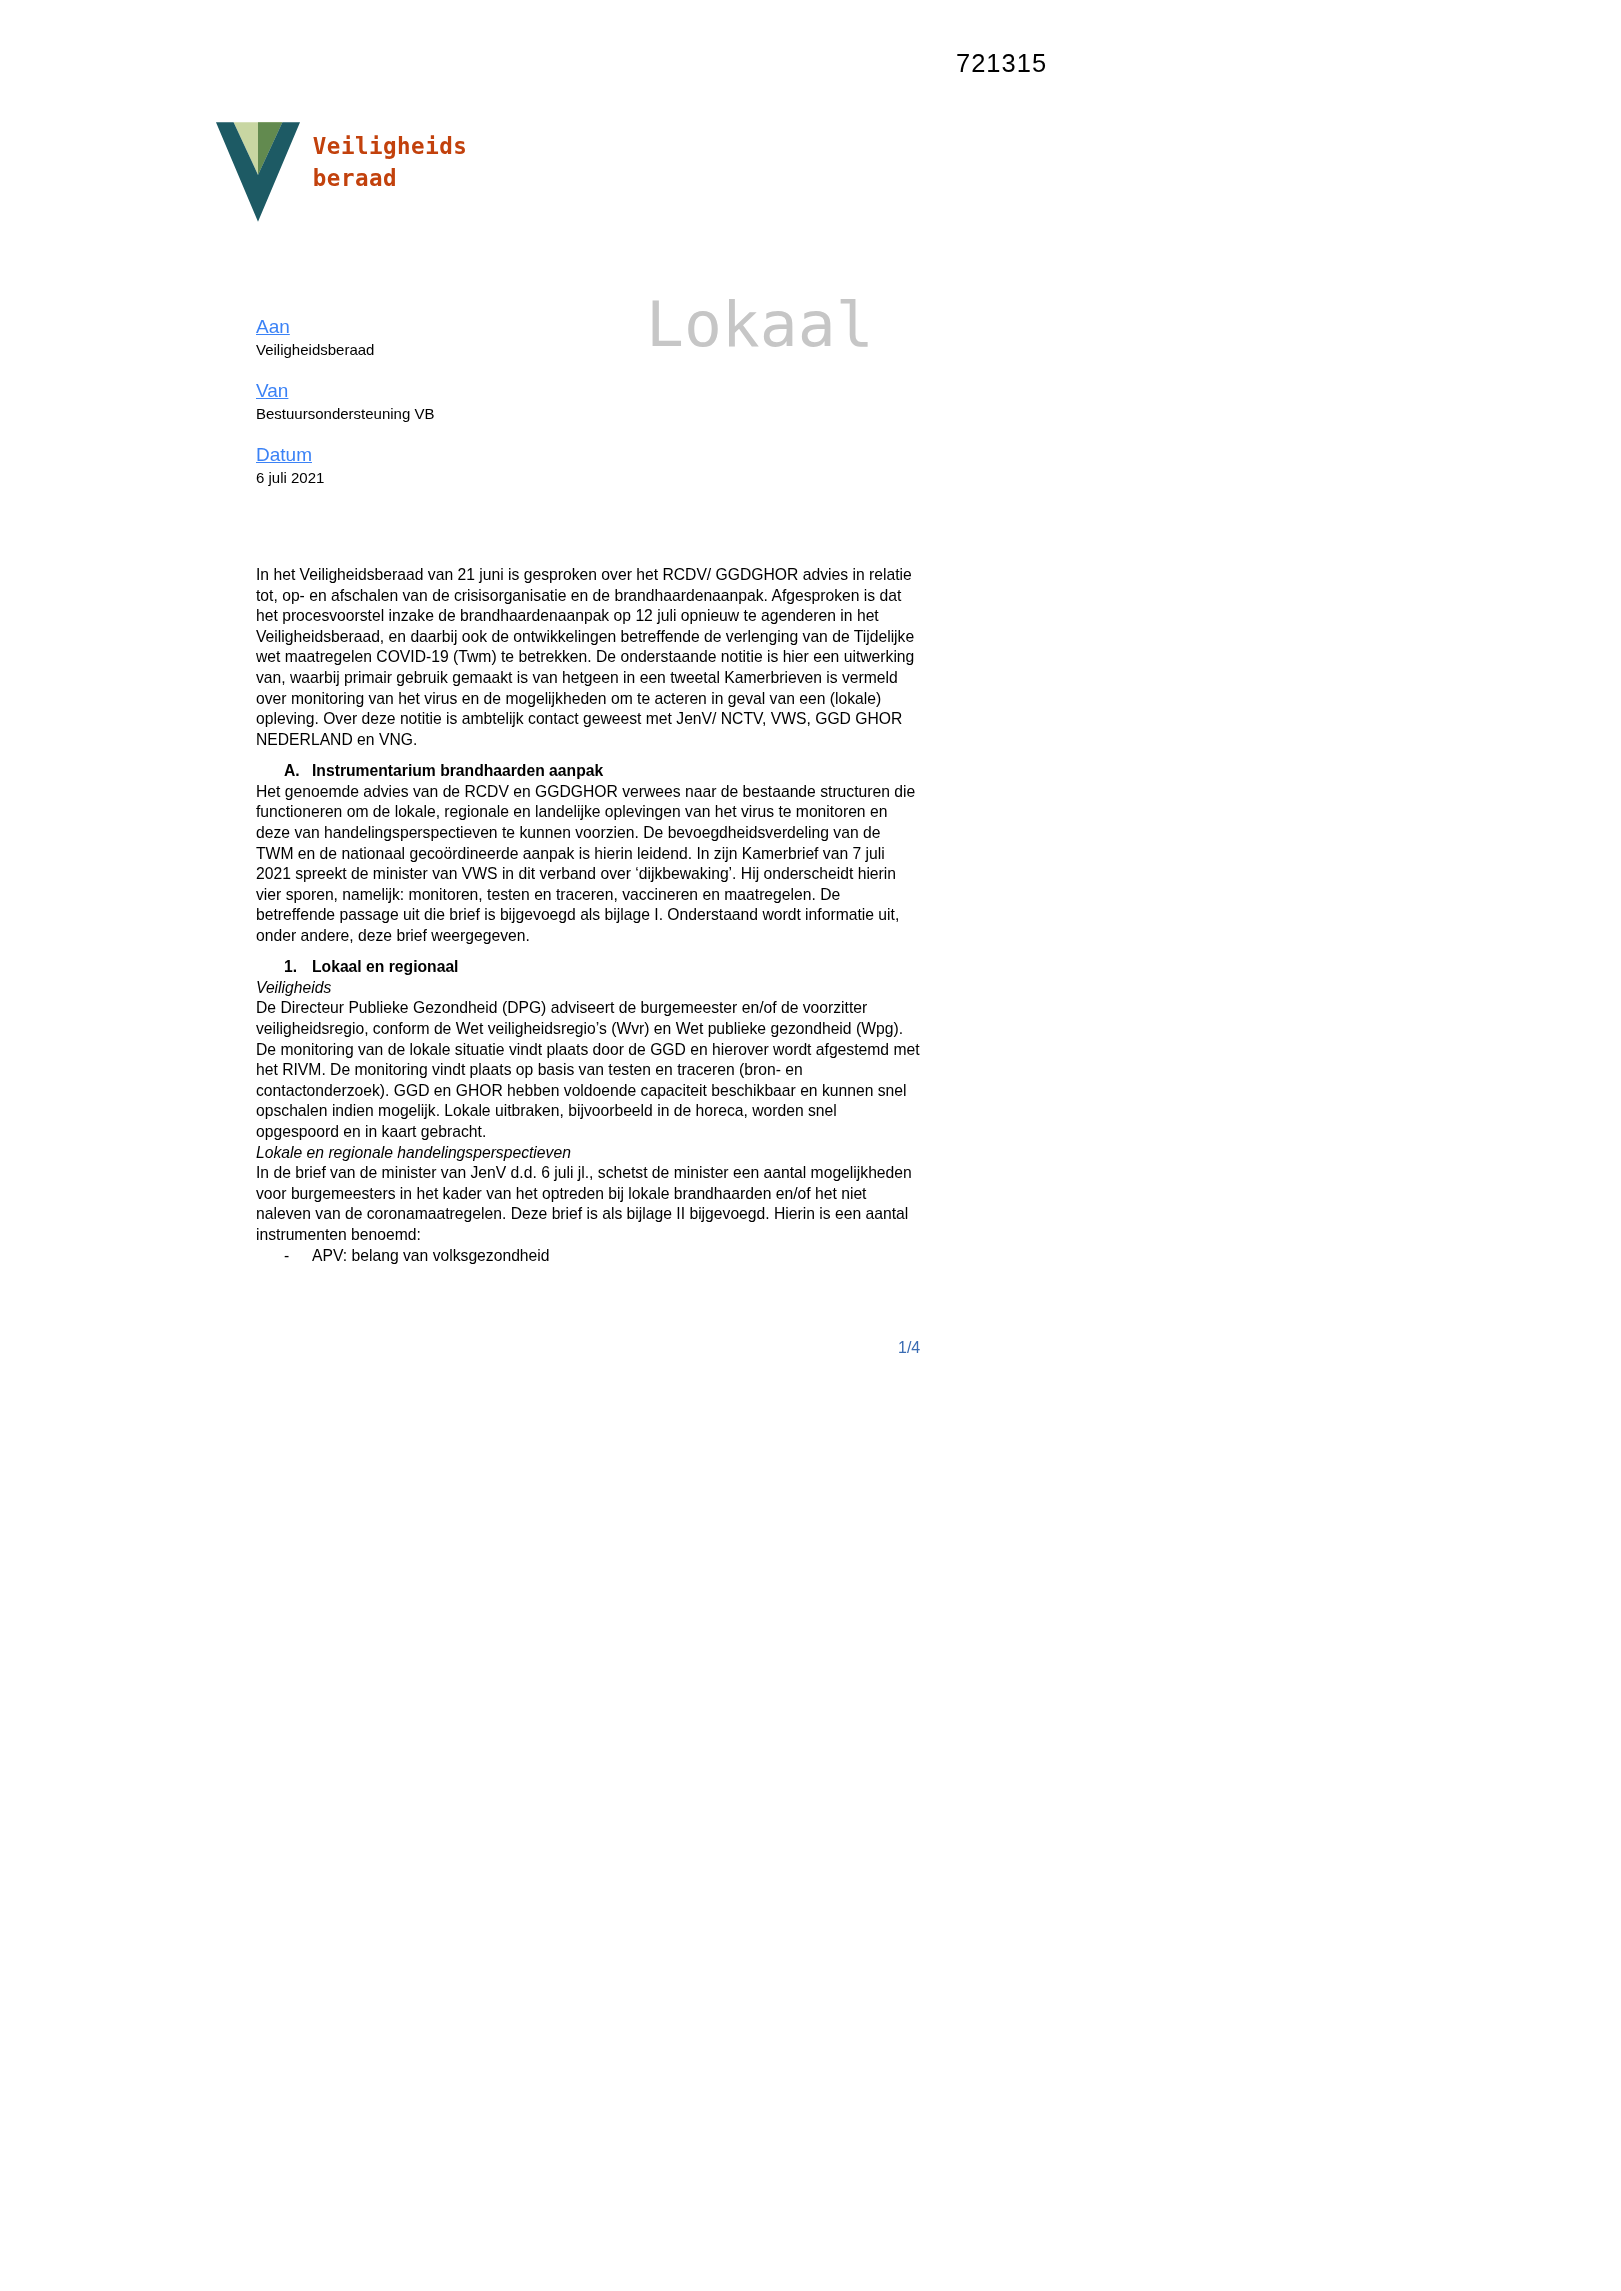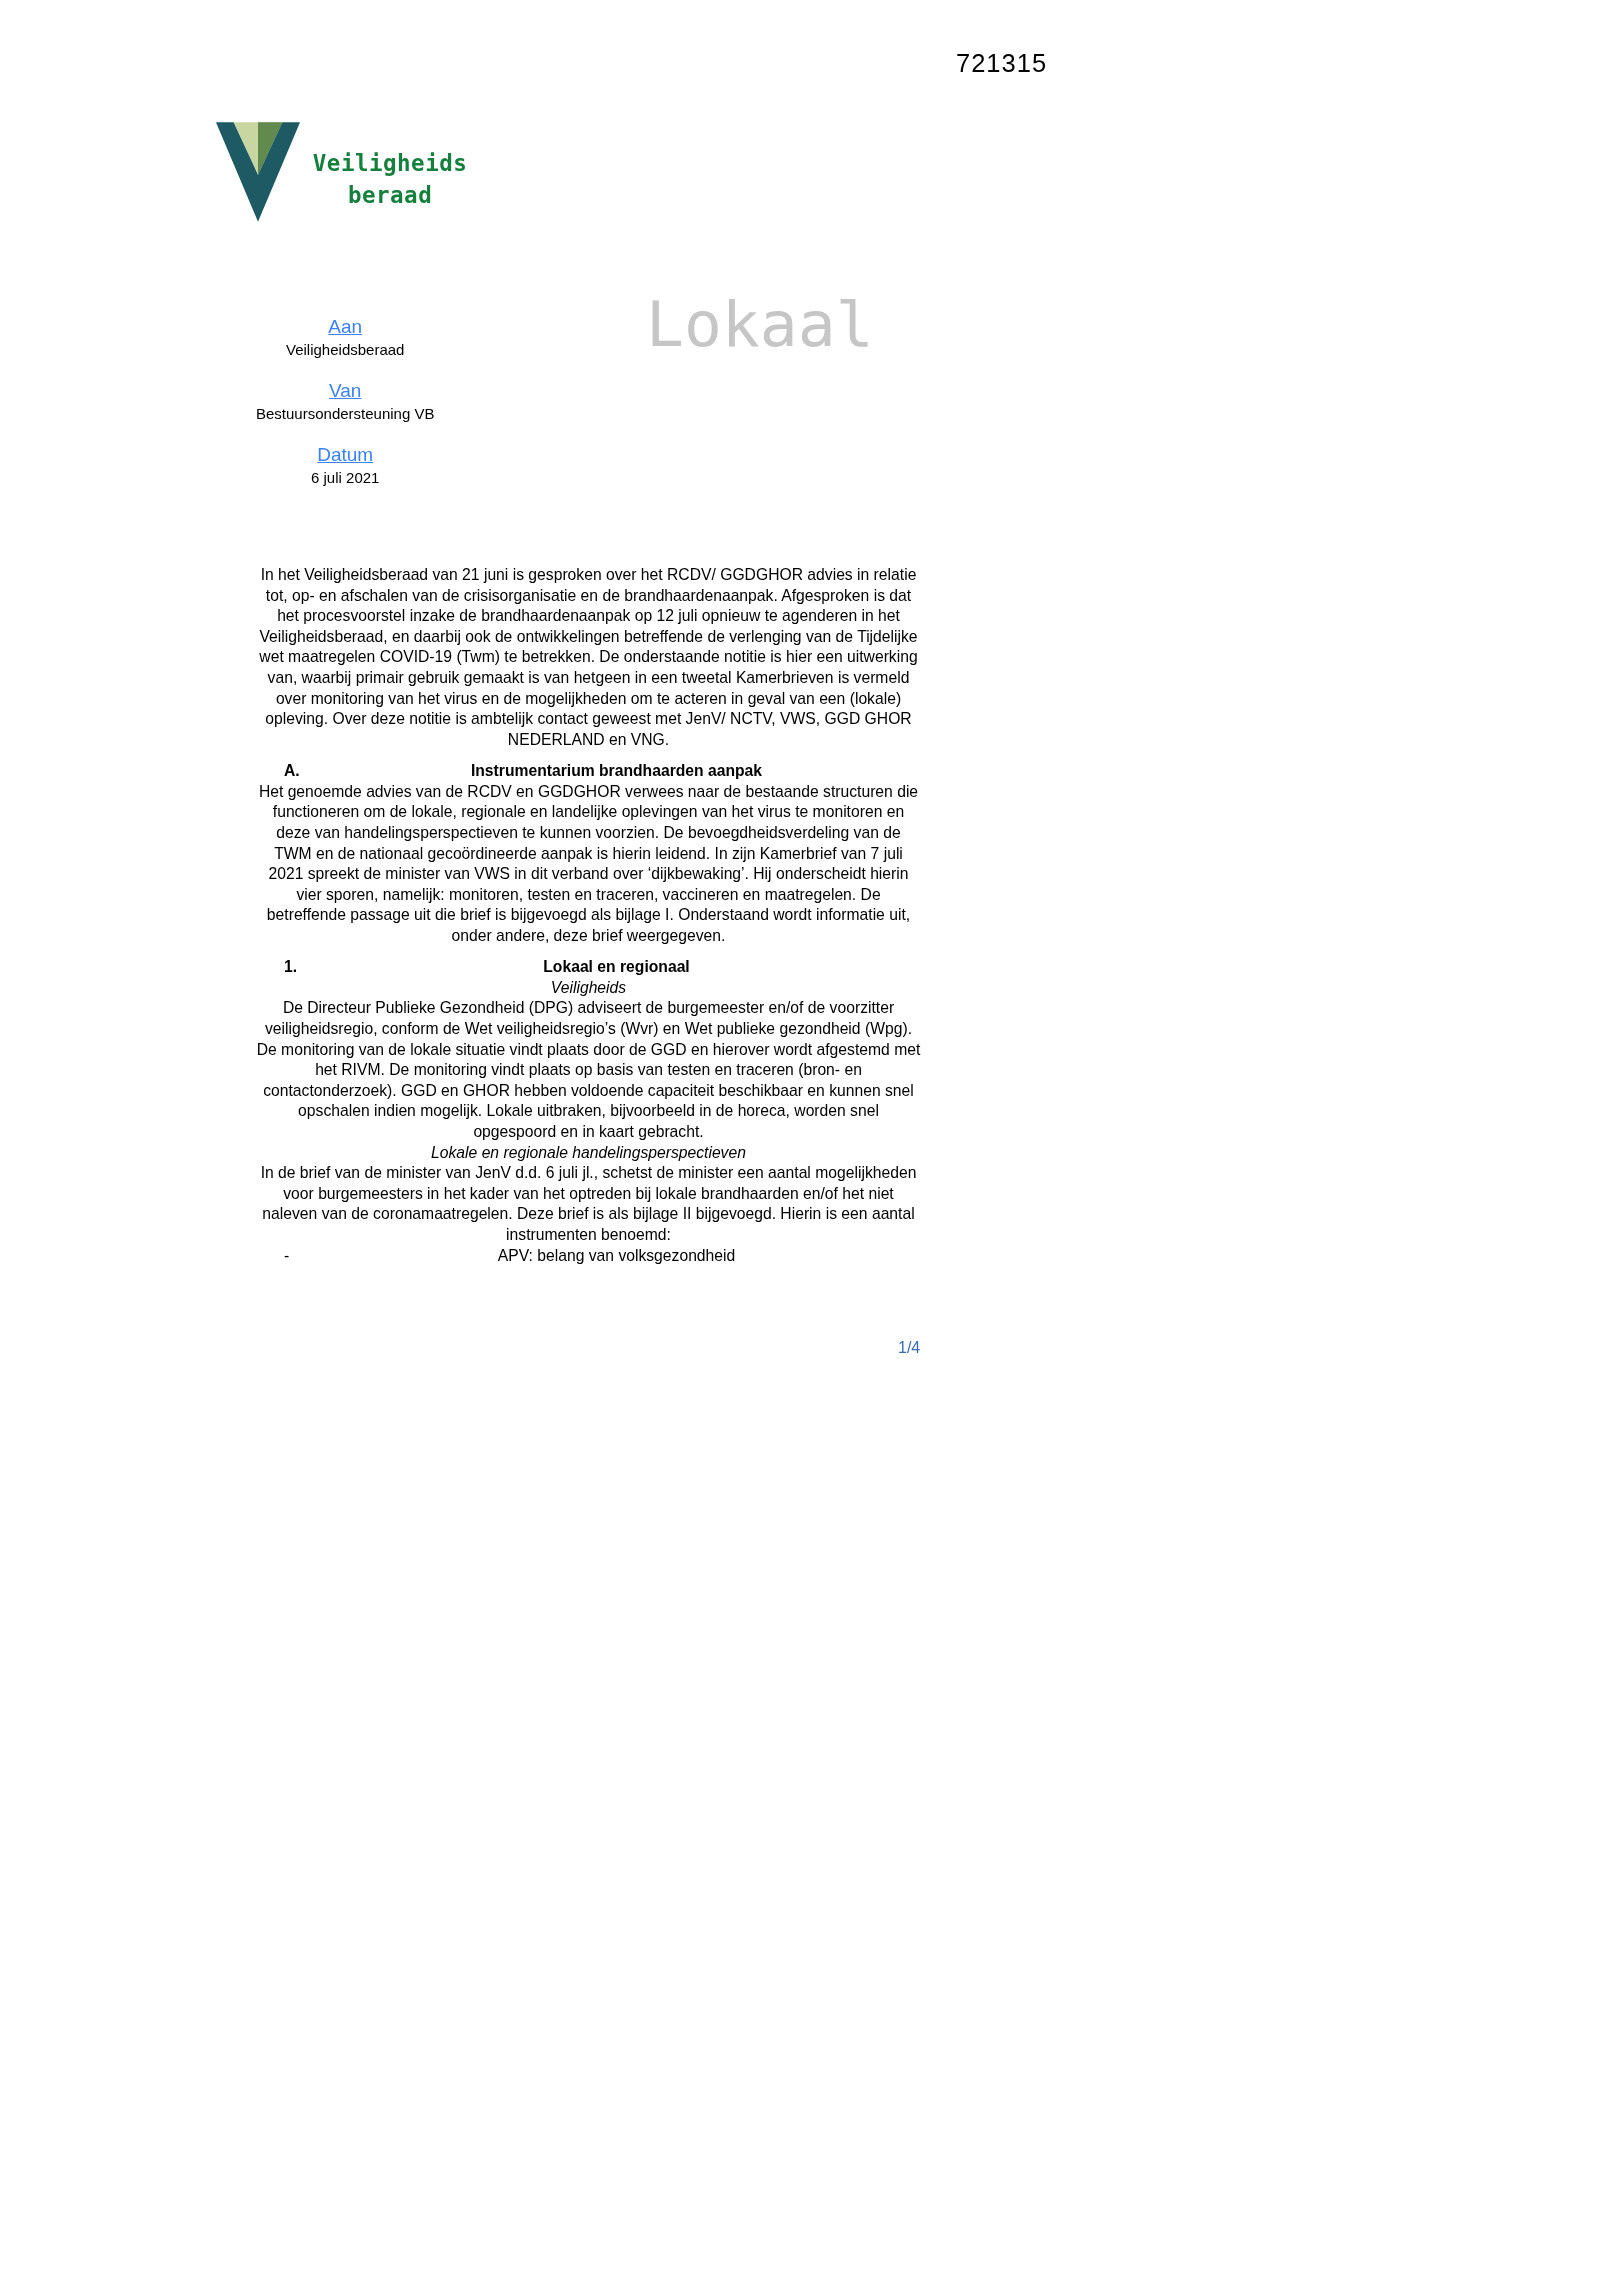--- a/index.html
+++ b/index.html
@@ -5,46 +5,45 @@
   * { margin: 0; padding: 0; box-sizing: border-box; }
   html, body { background: #ffffff; }
   .page {
     position: relative;
     width: 1621px;
     height: 2292px;
     background: #ffffff;
     font-family: "Liberation Sans", "DejaVu Sans", sans-serif;
     color: #000000;
     overflow: hidden;
-    text-align: center;
   }
   .doc-number {
     position: absolute;
     left: 956px;
     top: 49px;
     font-size: 25.5px;
     letter-spacing: 1px;
     color: #000000;
   }
   .logo {
     position: absolute;
     left: 215px;
     top: 120px;
     display: flex;
     align-items: flex-start;
   }
   .logo-mark { width: 86px; height: 104px; display: block; }
   .logo-text {
     margin-left: 11.8px;
-    margin-top: 27px;
+    margin-top: 10px;
     font-family: "DejaVu Sans Mono", monospace;
     font-weight: bold;
     font-size: 22.5px;
     line-height: 32px;
-    color: #15803d;
+    color: #c2410c;
     letter-spacing: 0.5px;
     white-space: pre;
   }
   .watermark {
     position: absolute;
     left: 646px;
     top: 290px;
     font-family: "DejaVu Sans Mono", monospace;
     font-size: 63px;
     line-height: 69px;

